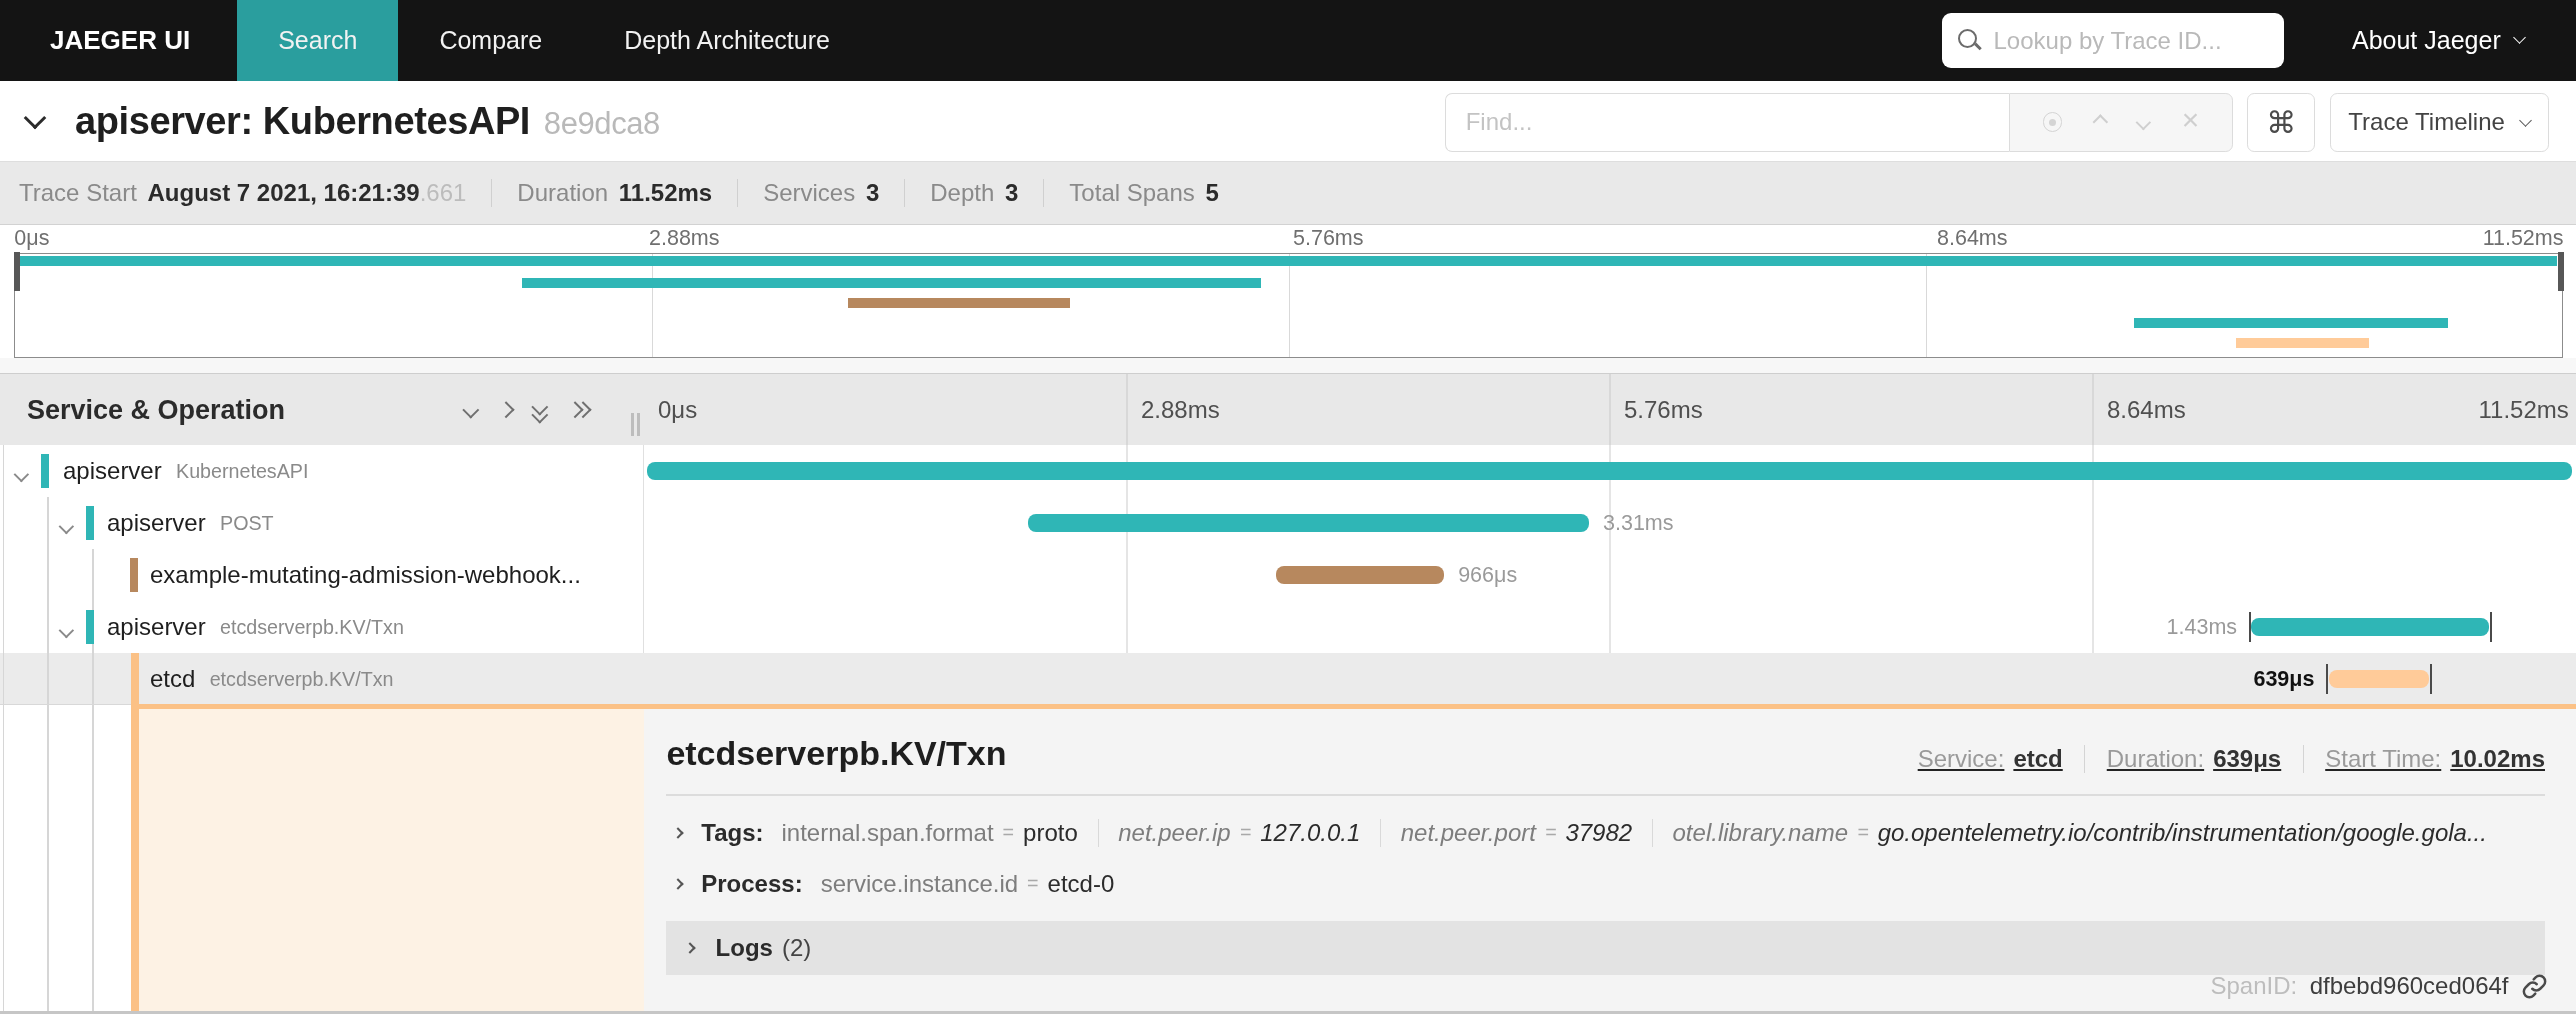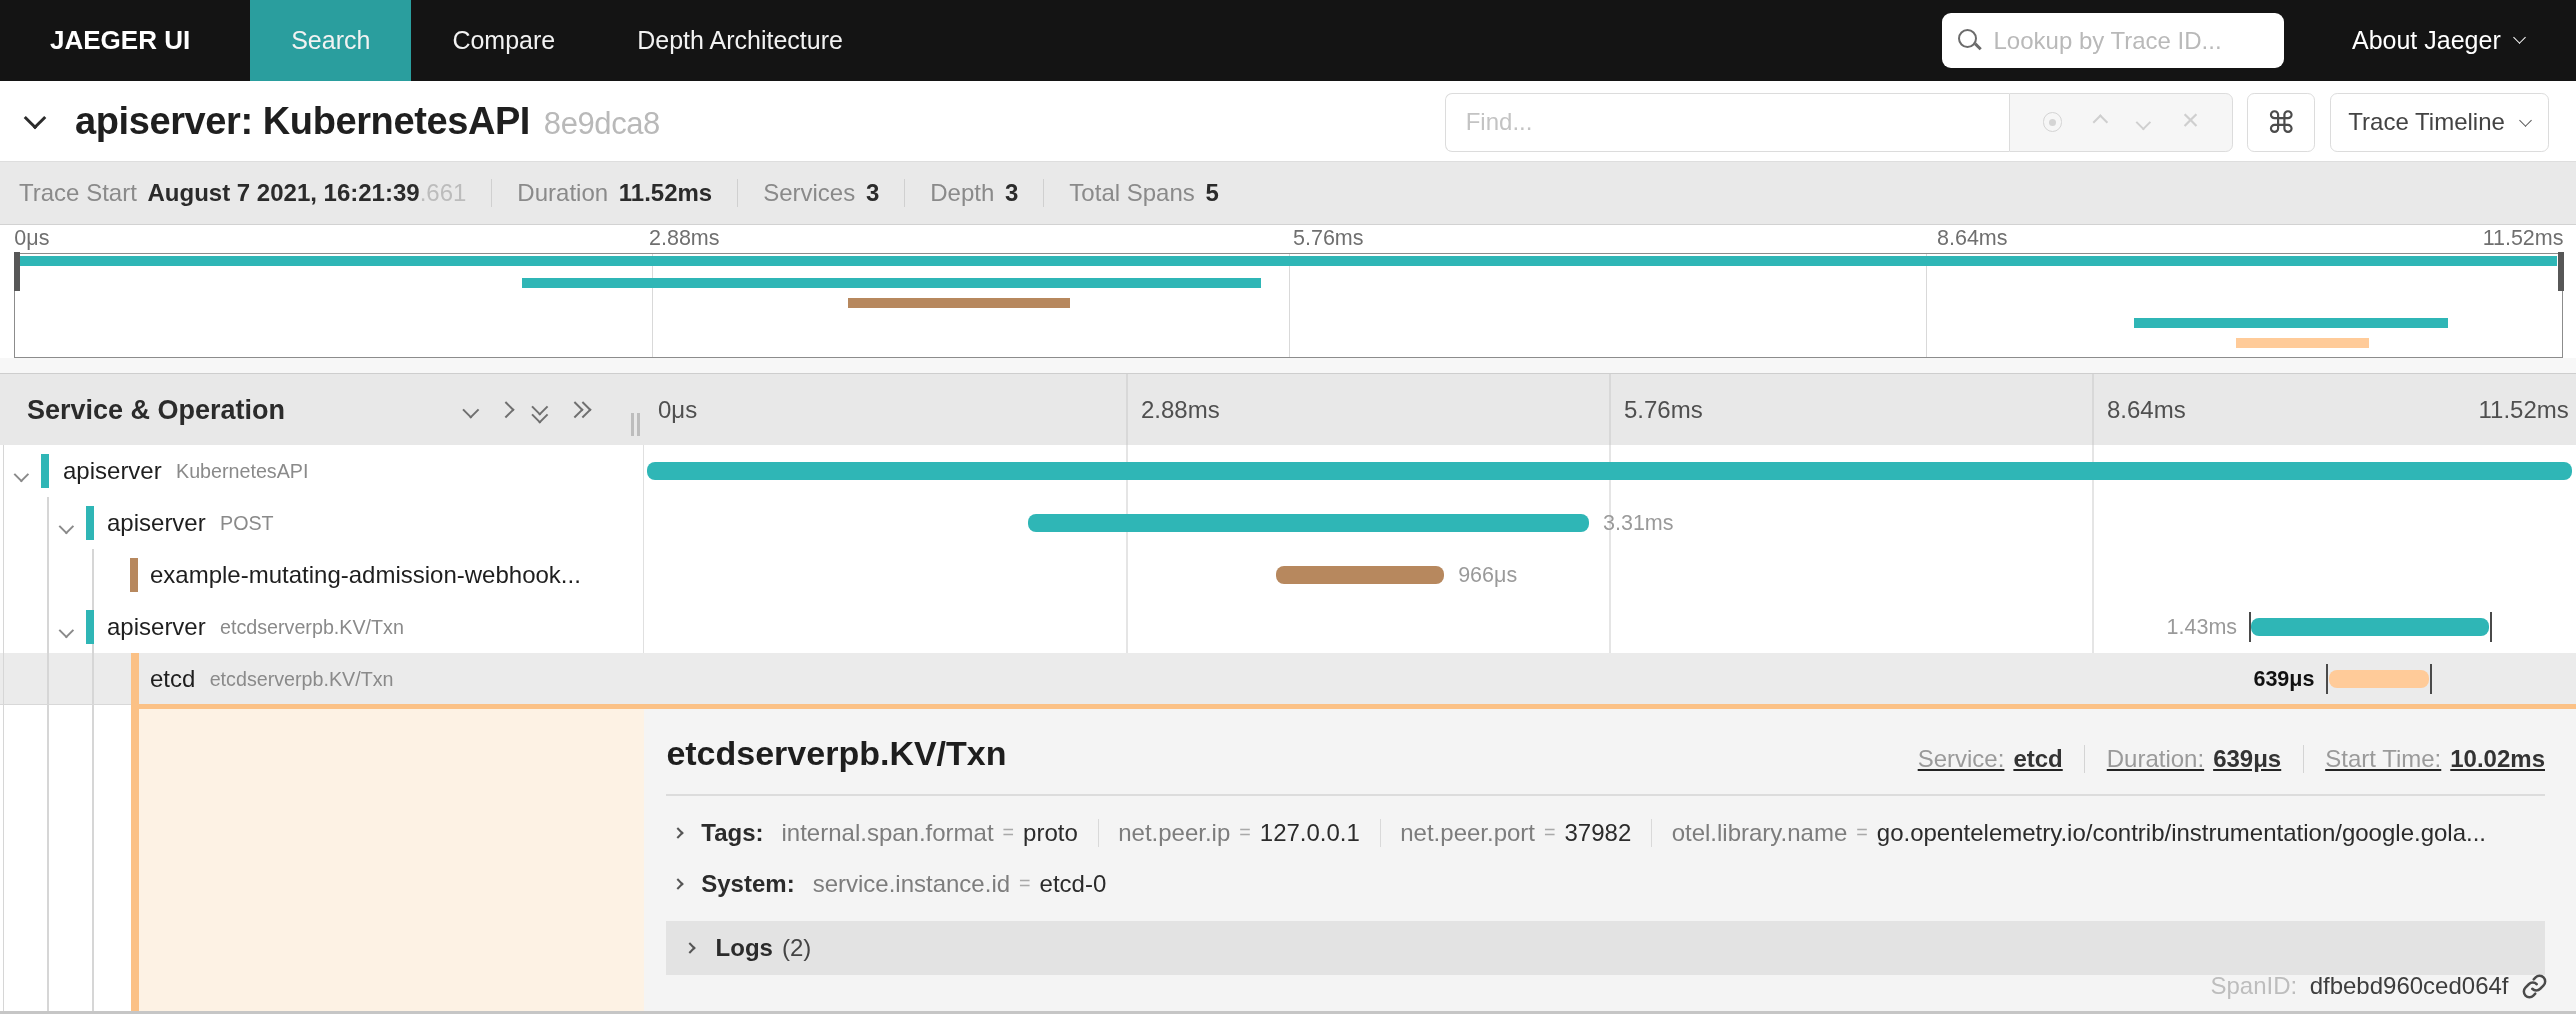--- a/index.html
+++ b/index.html
@@ -2,21 +2,21 @@
 <html style="font-size:14.3px"><head>
 <meta charset="utf-8">
 <style>
   * { margin:0; padding:0; box-sizing:border-box; }
   html,body { width:2576px; background:#fff; }
   body { font-family:"Liberation Sans","DejaVu Sans",sans-serif; color:#232323; }
   #app { position:relative; width:2576px; height:1023px; overflow:hidden; background:#fff; }
 
   
   .nav { position:absolute; left:0; top:0; width:100%; height:81px; background:#141414; display:flex; align-items:stretch; }
-  .nav-brand { color:#fff; font-size:26px; font-weight:bold; display:flex; align-items:center; padding:0 60px 0 50px; }
+  .nav-brand { color:#fff; font-size:26px; font-weight:bold; display:flex; align-items:center; padding:0 47px 0 50px; }
   .nav-item { color:#f2f2f2; font-size:25px; display:flex; align-items:center; padding:0 41px; cursor:pointer; }
   .nav-item.active { background:#2a9e9e; }
   .nav-right { margin-left:auto; display:flex; align-items:center; padding-right:52px; gap:68px; }
   .lookup { width:342px; height:55px; background:#fff; border-radius:9px; display:flex; align-items:center; padding:0 16px; gap:12.5px; }
   .lookup input { border:none; outline:none; font-size:24px; width:100%; color:#333; background:transparent; font-family:inherit; }
   .lookup input::placeholder { color:#b9b9b9; }
   .mag { position:relative; width:23px; height:23px; flex:none; }
   .mag::before { content:""; position:absolute; left:0; top:0; width:15px; height:15px; border:2.7px solid #6b6b6b; border-radius:50%; }
   .mag::after { content:""; position:absolute; left:16px; top:16px; width:8px; height:2.7px; background:#6b6b6b; transform:rotate(45deg); }
   .about { color:#fff; font-size:25px; display:flex; align-items:center; gap:14.3px; cursor:pointer; }
@@ -116,21 +116,21 @@
   .dp-meta .m:last-child { padding-right:0; }
   .dp-meta .lbl { color:#9a9a9a; }
   .dp-meta .val { color:#333; font-weight:bold; }
   .dp-divider { height:1.8px; background:#dcdcdc; margin-top:21.5px; }
   .kv-row { display:flex; align-items:center; margin-top:23px; font-size:24px; }
   .kv-row .chev { width:8px; height:8px; border-width:2.2px; border-color:#555; margin:0 19.7px 0 7.2px; flex:none; }
   .kv-row .row-lbl { font-weight:bold; color:#2b2b2b; margin-right:18px; }
   .kv-items { display:flex; align-items:center; white-space:nowrap; overflow:hidden; }
   .kv { display:flex; align-items:center; padding:0 19.7px; }
   .kv:first-child { padding-left:0; }
-  .kv + .kv { border-left:1.8px solid #d9d9d9; }
+  .kv + .kv { border-left:1.8px solid #d9d9d9;font-style:italic; }
   .kv .k { color:#7d7d7d; }
   .kv .eq { color:#a9a9a9; font-size:19.7px; margin:0 9px; }
   .kv .v { color:#2b2b2b; }
   .logs-bar { margin-top:23px; height:54px; background:#e3e3e3; display:flex; align-items:center; font-size:24px; padding-left:19.7px; }
   .logs-bar .chev { width:8px; height:8px; border-width:2.2px; border-color:#555; margin-right:21.5px; }
   .logs-bar .lbl { font-weight:bold; color:#2b2b2b; margin-right:9px; }
   .logs-bar .cnt { color:#444; }
   .spanid-row { position:absolute; right:28px; bottom:10.7px; display:flex; align-items:center; gap:12.5px; font-size:24px; }
   .spanid-row .lbl { color:#bdbdbd; }
   .spanid-row .val { color:#3d3d3d; }
@@ -377,21 +377,21 @@
             <span class="kv">
                 <span class="k">otel.library.name</span>
                 <span class="eq">=</span>
                 <span class="v">go.opentelemetry.io/contrib/instrumentation/google.gola...</span>
               </span>
           </div>
         </div>
 
         <div class="kv-row">
           <span class="chev right"></span>
-          <span class="row-lbl">System:</span>
+          <span class="row-lbl">Process:</span>
           <div class="kv-items">
             <span class="kv">
                 <span class="k">service.instance.id</span>
                 <span class="eq">=</span>
                 <span class="v">etcd-0</span>
               </span>
           </div>
         </div>
 
         <div class="logs-bar">

